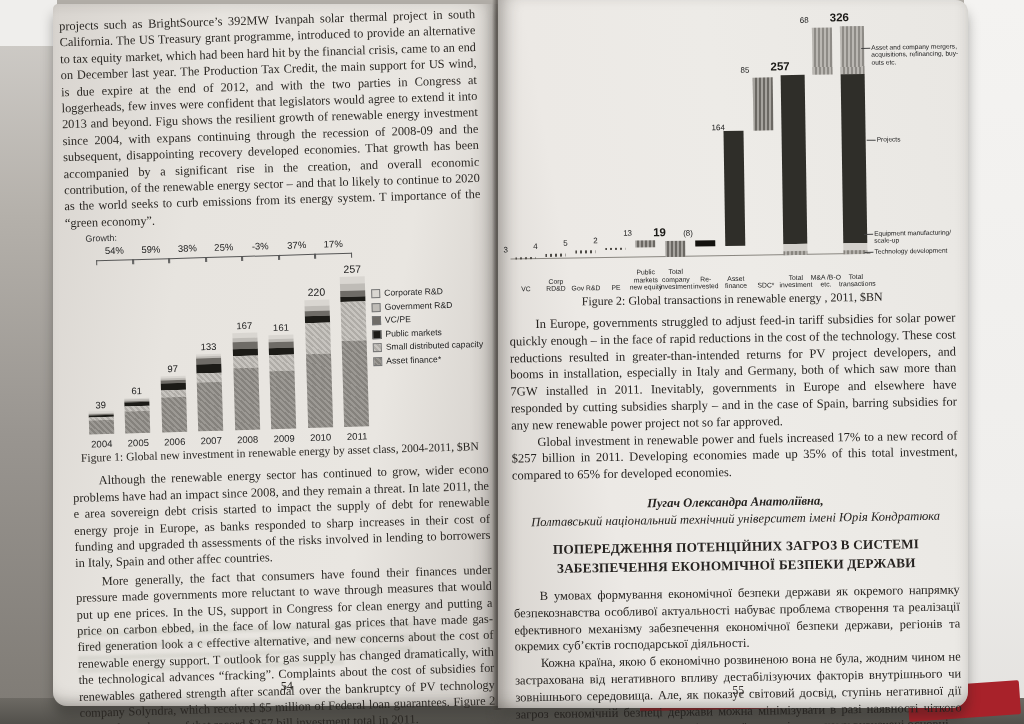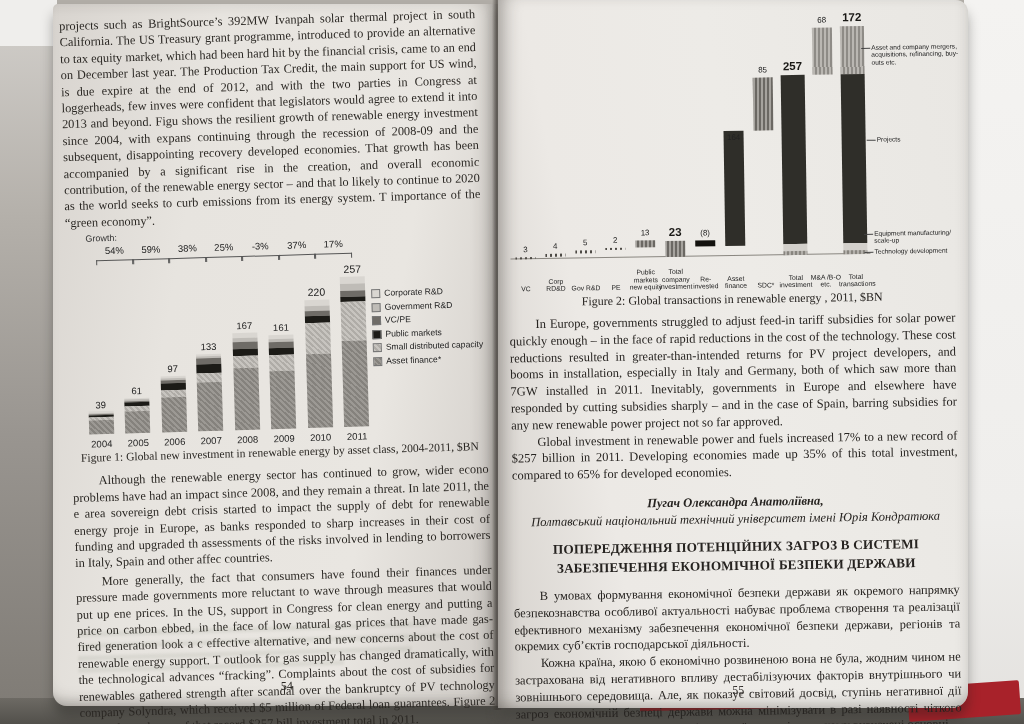--- a/index.html
+++ b/index.html
@@ -66,21 +66,21 @@
   .f2col{position:absolute;bottom:36px;height:246px;}
   .f2bar{position:absolute;left:50%;}
   .b-dotted{background:repeating-linear-gradient(90deg,#4d4a45 0 2px,rgba(0,0,0,0) 2px 5px);}
   .b-striped{background:repeating-linear-gradient(90deg,#a6a39e 0 2px,#6b6863 2px 4px);}
   .b-black{background:#13120e;}
   .b-dark{background:#2f2e29;}
   .g-techdev{background:repeating-linear-gradient(90deg,#88857f 0 2px,#b3b0ab 2px 4px);}
   .g-equip{background:#d3d0cb;}
   .g-projects{background:#2f2e29;}
   .g-mna{background:repeating-linear-gradient(90deg,#bab7b2 0 2px,#8e8b86 2px 4px);}
-  .f2val{position:absolute;left:50%;width:44px;margin-left:-22px;text-align:center;font-size:8px;color:#222;}
+  .f2val{position:absolute;left:50%;width:44px;margin-left:-22px;text-align:left;font-size:8px;color:#222;}
   .f2val.emph{font-size:11.5px;font-weight:bold;color:#1a1916;}
   .f2x{position:absolute;bottom:0;width:34px;margin-left:-17px;left:50%;text-align:center;font-size:6.8px;line-height:7.6px;color:#222;}
   .f2ann{position:absolute;font-size:6.6px;line-height:7.4px;color:#222;width:96px;}
   .f2ann .dash{position:absolute;left:-10px;top:4px;width:9px;height:1px;background:#444;}
   .f2caption{font-size:12px;text-align:center;margin:0 0 6px 0;font-family:"Liberation Serif",serif;}
 
   
   .author{font-size:12.6px;font-weight:bold;font-style:italic;text-align:center;margin:14px 0 2px 0;}
   .affil{font-size:12.6px;font-style:italic;text-align:center;margin:0 0 10px 0;}
   .ukr-head{font-size:13.2px;font-weight:bold;text-align:center;line-height:19px;margin:0 0 10px 0;letter-spacing:.2px;}
@@ -288,31 +288,31 @@
               <div class="f2val" style="bottom: 12.8px;">2</div>
             </div>
             <div class="f2x" style="left: 105px; bottom: 2px; position: absolute;">PE</div>
             <div class="f2col" style="left: 120px; width: 30px;">
               <div class="f2bar b-striped" style="width: 20px; margin-left: -10px; bottom: 9.8px; height: 7px;"></div>
               <div class="f2val" style="bottom: 19.8px;">13</div>
             </div>
             <div class="f2x" style="left: 135px; bottom: 2px; position: absolute;">Public markets new equity</div>
             <div class="f2col" style="left: 150px; width: 30px;">
               <div class="f2bar b-striped" style="width: 20px; margin-left: -10px; bottom: 0px; height: 16.1px;"></div>
-              <div class="f2val emph" style="bottom: 19.1px;">23</div>
+              <div class="f2val emph" style="bottom: 19.1px;">19</div>
             </div>
             <div class="f2x" style="left: 165px; bottom: 2px; position: absolute;">Total company investment</div>
             <div class="f2col" style="left: 180px; width: 30px;">
               <div class="f2bar b-black" style="width: 20px; margin-left: -10px; bottom: 10.5px; height: 5.6px;"></div>
               <div class="f2val" style="bottom: 19.1px;">(8)</div>
             </div>
             <div class="f2x" style="left: 195px; bottom: 2px; position: absolute;">Re- invested</div>
             <div class="f2col" style="left: 210px; width: 30px;">
               <div class="f2bar b-dark" style="width: 20px; margin-left: -10px; bottom: 10.5px; height: 114.7px;"></div>
-              <div class="f2val" style="bottom: 114px;">164</div>
+              <div class="f2val" style="bottom: 124px;">164</div>
             </div>
             <div class="f2x" style="left: 225px; bottom: 2px; position: absolute;">Asset finance</div>
             <div class="f2col" style="left: 240px; width: 30px;">
               <div class="f2bar b-striped" style="width: 20px; margin-left: -10px; bottom: 125.2px; height: 53.2px;"></div>
               <div class="f2val" style="bottom: 181.3px;">85</div>
             </div>
             <div class="f2x" style="left: 255px; bottom: 2px; position: absolute;">SDC*</div>
             <div class="f2col" style="left: 270px; width: 30px;">
               <div class="f2bar" style="width: 24px; margin-left: -12px; bottom: 0px; height: 179.7px; display: flex; flex-direction: column-reverse;">
                 <div class="g-techdev" style="height: 4.2px;"></div>
@@ -327,21 +327,21 @@
               <div class="f2val" style="bottom: 230.3px;">68</div>
             </div>
             <div class="f2x" style="left: 315px; bottom: 2px; position: absolute;">M&amp;A /B-O etc.</div>
             <div class="f2col" style="left: 330px; width: 30px;">
               <div class="f2bar" style="width: 24px; margin-left: -12px; bottom: 0px; height: 228px; display: flex; flex-direction: column-reverse;">
                 <div class="g-techdev" style="height: 4.2px;"></div>
                 <div class="g-equip" style="height: 7px;"></div>
                 <div class="g-projects" style="height: 169.3px;"></div>
                 <div class="g-mna" style="height: 47.6px;"></div>
               </div>
-              <div class="f2val emph" style="bottom: 231px;">172</div>
+              <div class="f2val emph" style="bottom: 231px;">326</div>
             </div>
             <div class="f2x" style="left: 345px; bottom: 2px; position: absolute;">Total transactions</div>
           </div>
       <div class="f2ann" style="left: 366px; top: 36px;"><span>Asset and company mergers, acquisitions, refinancing, buy-outs etc.</span><div class="dash"></div></div>
           <div class="f2ann" style="left: 370px; top: 128px;"><span>Projects</span><div class="dash"></div></div>
           <div class="f2ann" style="left: 366px; top: 222px;"><span>Equipment manufacturing/ scale-up</span><div class="dash"></div></div>
           <div class="f2ann" style="left: 366px; top: 240px;"><span>Technology development</span><div class="dash"></div></div>
         </div>
       <div class="f2caption">Figure 2: Global transactions in renewable energy , 2011, $BN</div>
 

